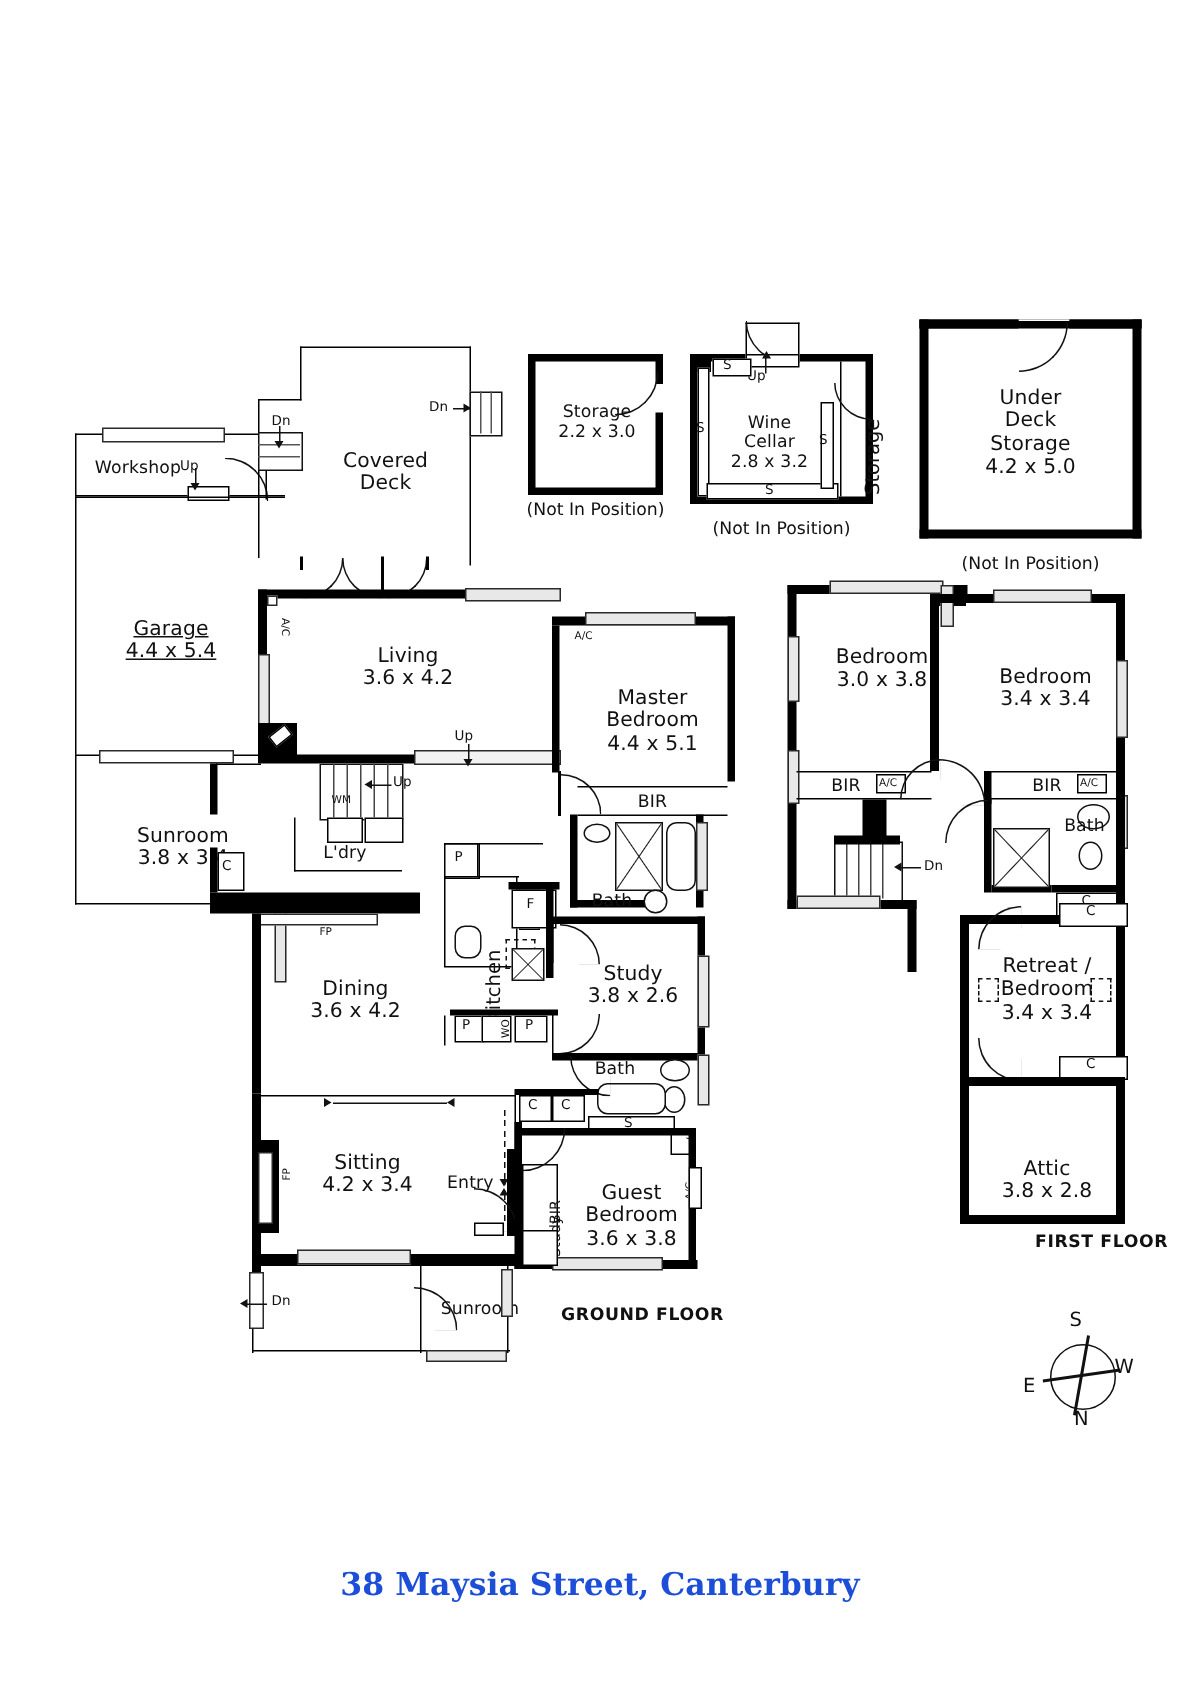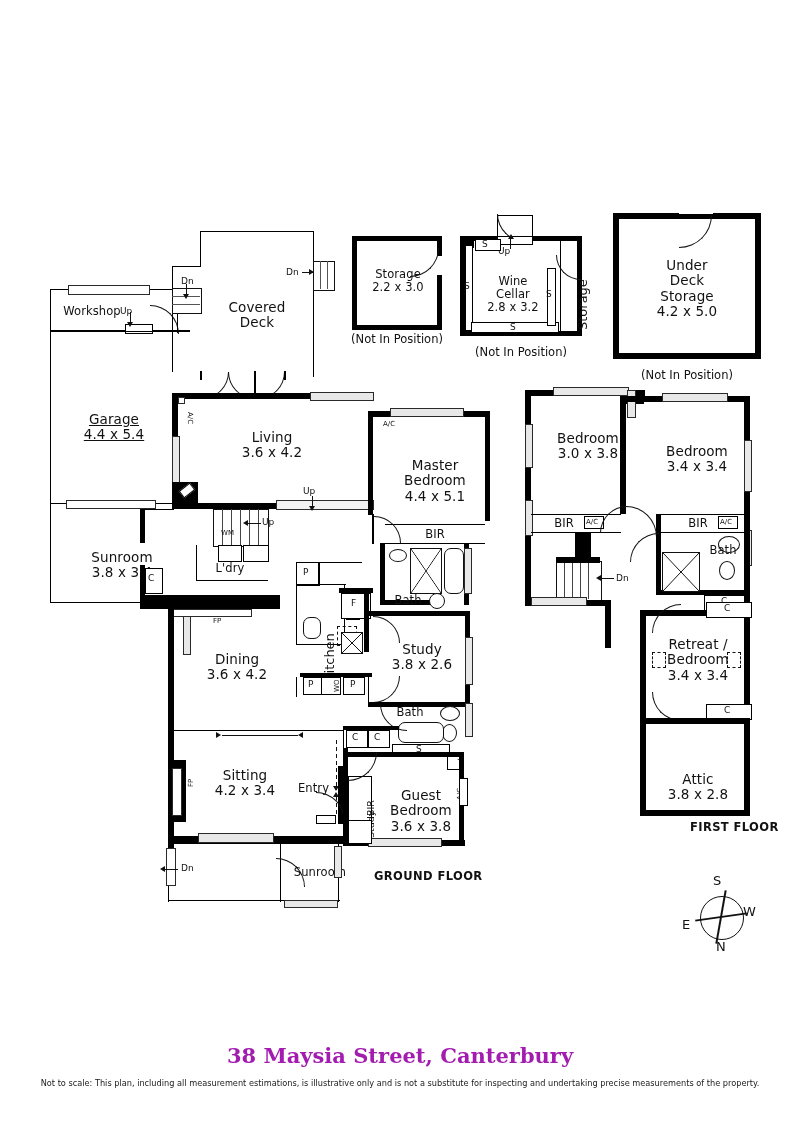--- a/index.html
+++ b/index.html
@@ -13,21 +13,21 @@
   
   .brand{
     position:absolute;left:0;top:24px;width:800px;text-align:center;
     font-family:"DejaVu Serif", serif;font-weight:700;font-size:41px;
     letter-spacing:.5px;color:#1a2137;
   }
 
   
   .address{
     position:absolute;left:0;top:1043px;width:800px;text-align:center;
-    font-family:"DejaVu Serif", serif;font-weight:700;font-size:21px;color:#a21caf;
+    font-family:"DejaVu Serif", serif;font-weight:700;font-size:21px;color:#1d4ed8;
   }
   .disclaimer{
     position:absolute;left:0;top:1078px;width:800px;text-align:center;
     font-size:8.2px;color:#1a1a1a;font-family:"DejaVu Sans", sans-serif;
   }
 
   
   .plan{position:absolute;}
   .w{position:absolute;background:#000;}           
   .wt{position:absolute;background:#000;}          
@@ -558,15 +558,14 @@
     <div class="ring"></div>
     <div class="needle" style="left:34px;top:8px;width:2.4px;height:54px;transform:rotate(10deg);"></div>
     <div class="needle" style="left:9px;top:34px;width:52px;height:2px;transform:rotate(-8deg);"></div>
     <div class="cl" style="left:27px;top:-9px;">S</div>
     <div class="cl" style="left:57px;top:22px;">W</div>
     <div class="cl" style="left:-4px;top:35px;">E</div>
     <div class="cl" style="left:30px;top:57px;">N</div>
   </div>
 
   <div class="address">38 Maysia Street, Canterbury</div>
-  <div class="disclaimer">Not to scale: This plan, including all measurement estimations, is illustrative only and is not a substitute for inspecting and undertaking precise measurements of the property.</div>
 
 </div>
 
 </body></html>

